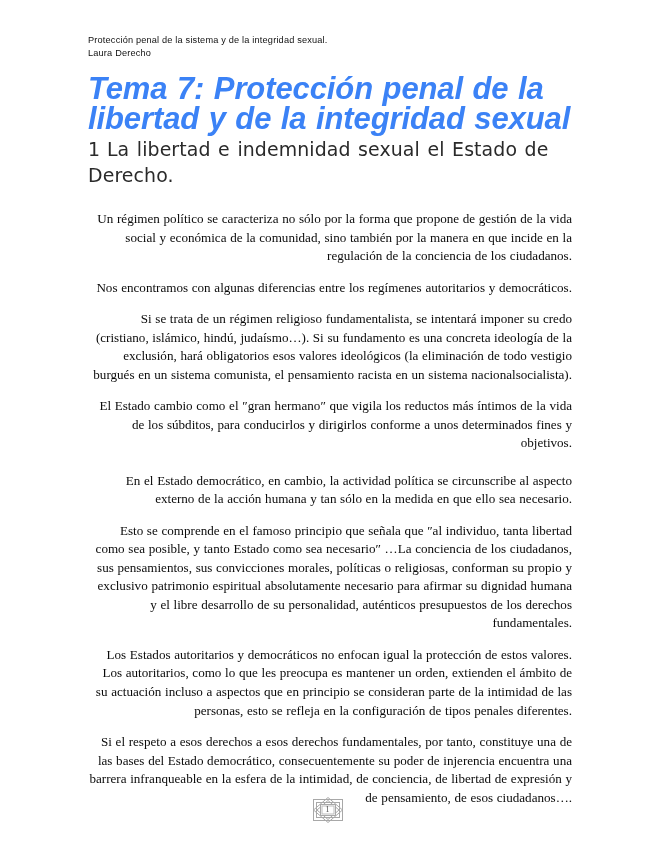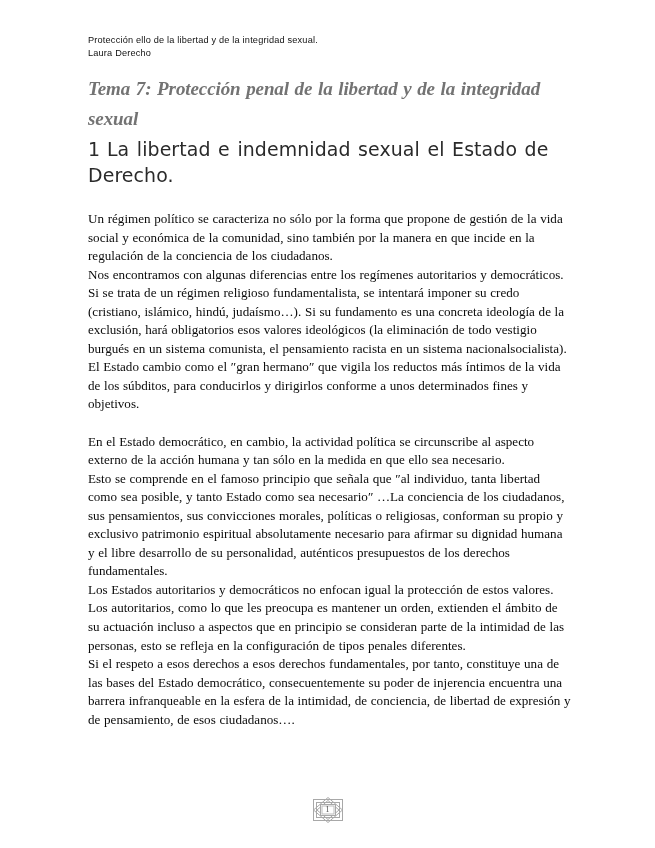--- a/index.html
+++ b/index.html
@@ -41,27 +41,27 @@
   .doc-header div { white-space: nowrap; }
 
   
   .title-block {
     position: absolute;
     left: 88px;
     top: 74px;
     width: 486px;
   }
   .doc-title {
-    font-family: Liberation Serif, serif;
+    font-family: Liberation Sans, sans-serif;
     font-style: italic;
     font-weight: bold;
-    font-size: 19px;
+    font-size: 31px;
     line-height: 30px;
     letter-spacing: -0.1px;
-    color: #737373;
+    color: #3b82f6;
     margin: 0;
     word-spacing: 1px;
   }
   .doc-subtitle {
     font-family: "DejaVu Sans", "Liberation Sans", sans-serif;
     font-weight: normal;
     font-size: 19.5px;
     line-height: 26px;
     letter-spacing: 0.1px;
     color: #2a2a2a;
@@ -78,22 +78,22 @@
     left: 88px;
     top: 210px;
     width: 484px;
     font-family: "Liberation Serif", "DejaVu Serif", serif;
     font-size: 13.1px;
     line-height: 18.55px;
     color: #0a0a0a;
     text-align: left;
     word-spacing: 0.4px;
   }
-  .para { margin: 0; }
-  .para + .para { margin-top: 0; }
+  .para { margin: 0; text-align: right; }
+  .para + .para { margin-top: 13px; }
   .para-gap { height: 18.5px; }
 
   
   .page-ornament {
     position: absolute;
     left: 0;
     top: 796px;
     width: 655px;
     display: flex;
     justify-content: center;
@@ -119,21 +119,21 @@
     color: #4a4a4a;
     line-height: 1;
   }
 </style>
 </head>
 <body>
 
 <div class="page">
 
   <div class="doc-header">
-    <div>Protección ello de la libertad y de la integridad sexual.</div>
+    <div>Protección penal de la sistema y de la integridad sexual.</div>
     <div>Laura Derecho</div>
   </div>
 
   <div class="title-block">
     <h1 class="doc-title">Tema 7:  Protección penal de la libertad y de la integridad sexual</h1>
     <h2 class="doc-subtitle"><span class="sec-num">1</span><span>La libertad e indemnidad sexual el Estado de Derecho.</span></h2>
   </div>
 
   <div class="body-text">
     <p class="para">Un régimen político se caracteriza no sólo por la forma que propone de gestión de la vida social y económica de la comunidad, sino también por la manera en que incide en la regulación de la conciencia de los ciudadanos.</p>

